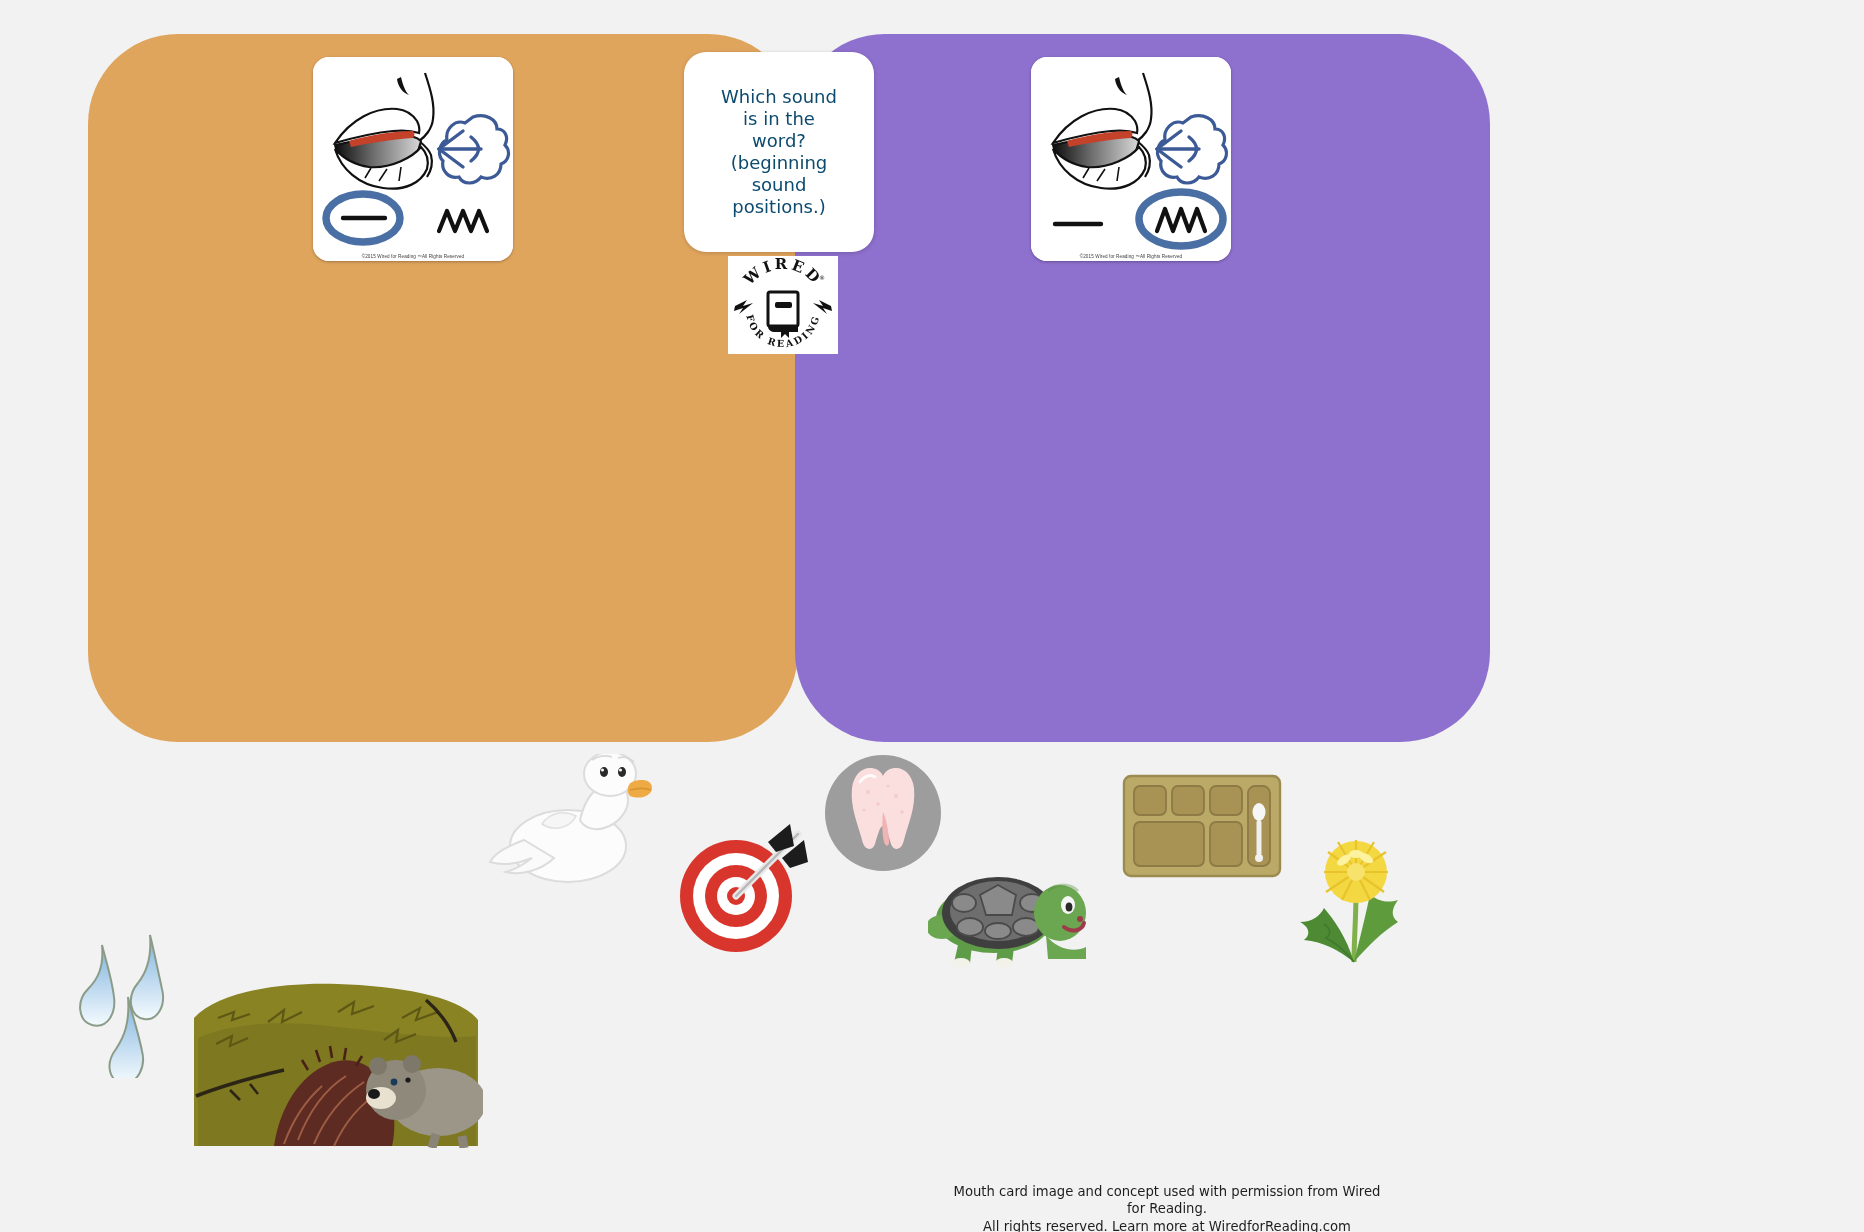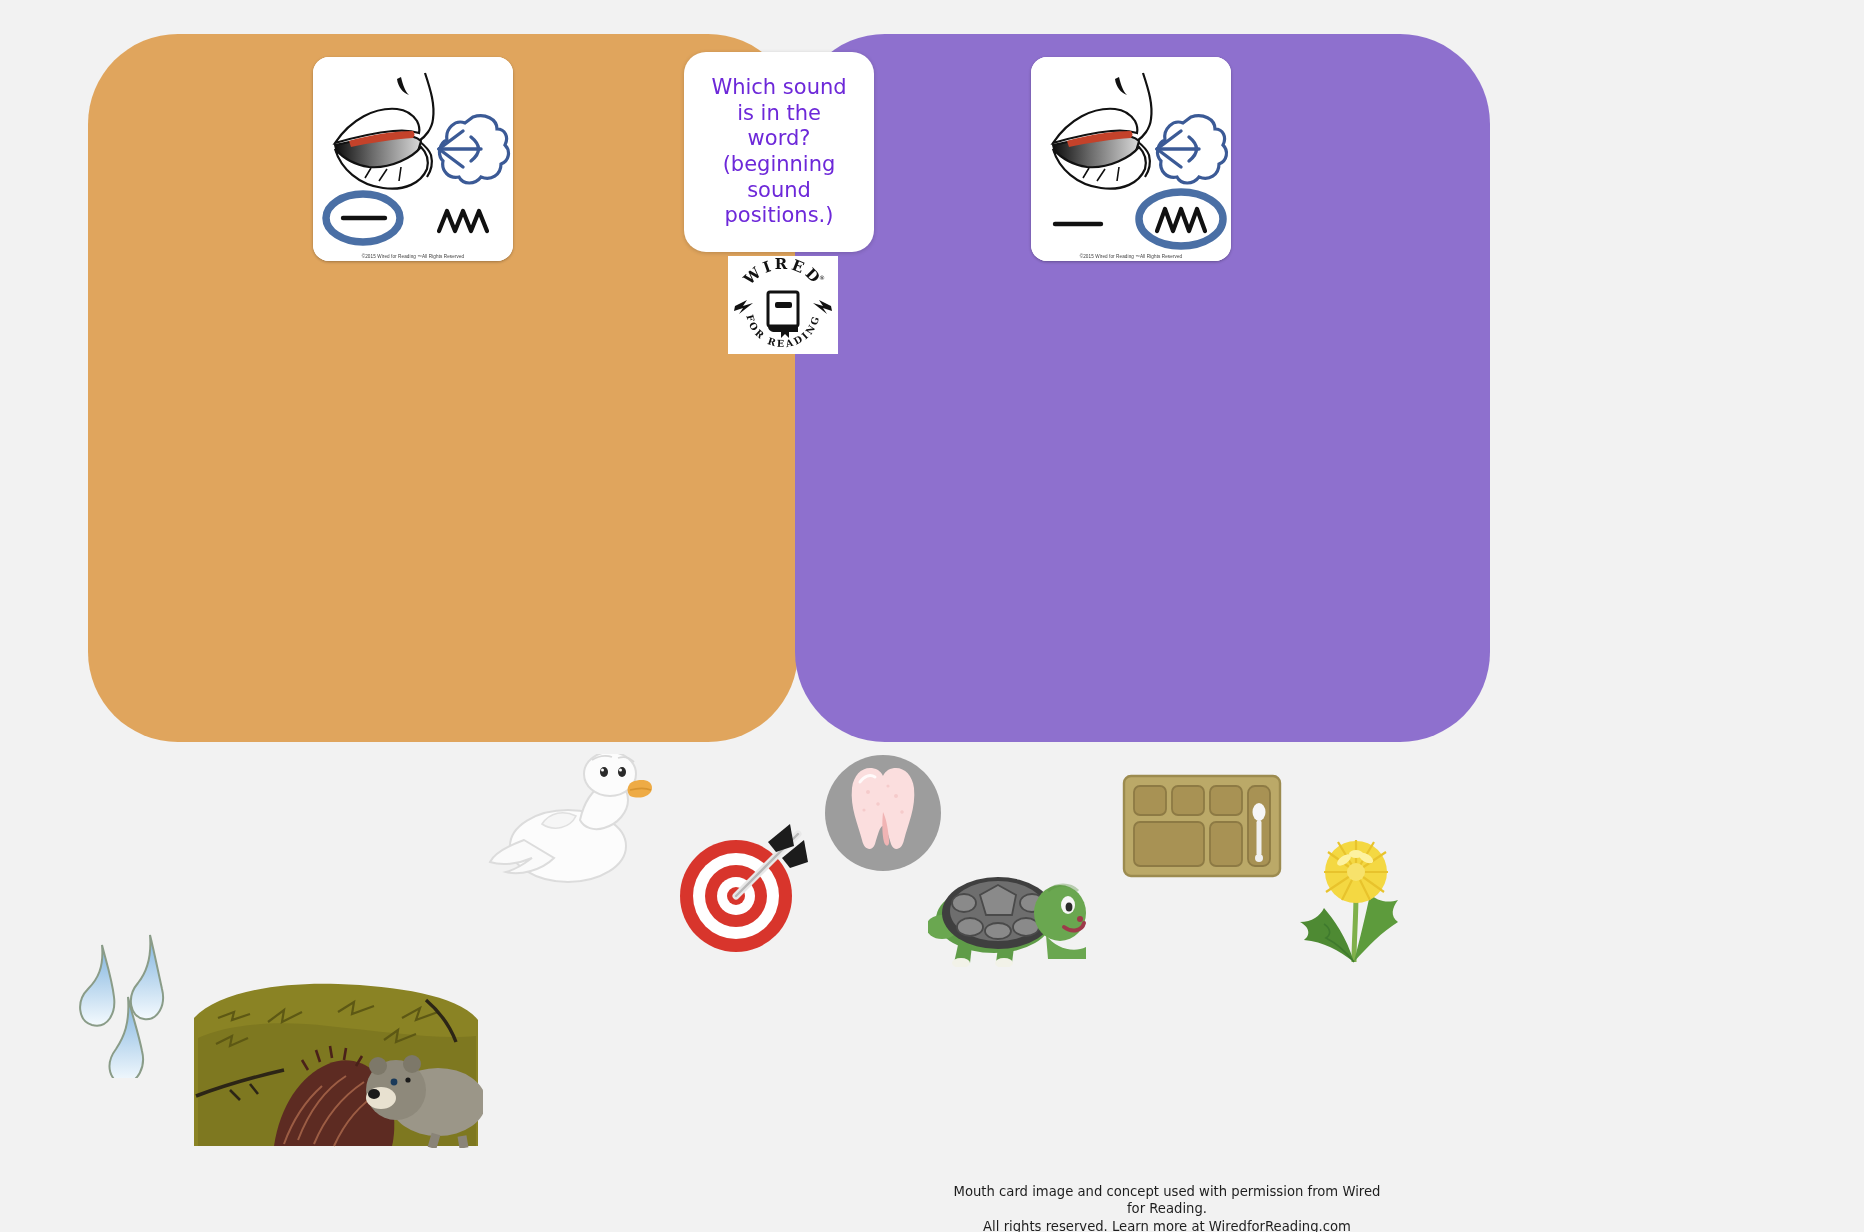--- a/index.html
+++ b/index.html
@@ -77,24 +77,24 @@
     border-radius: 22px;
     box-shadow: 0 1px 4px rgba(0,0,0,.18);
     display: flex;
     align-items: center;
     justify-content: center;
     padding: 6px 10px;
     z-index: 5;
   }
   #instruction .q-text {
     font-family: "DejaVu Sans", sans-serif;
-    font-size: 21px;
+    font-size: 18px;
     line-height: 1.22;
     text-align: center;
-    color: #6d28d9;
+    color: #0c4a6e;
     white-space: pre-line;
     font-weight: 400;
   }
 
   
   #wfr-logo {
     position: absolute;
     left: 728px;
     top: 256px;
     width: 110px;

